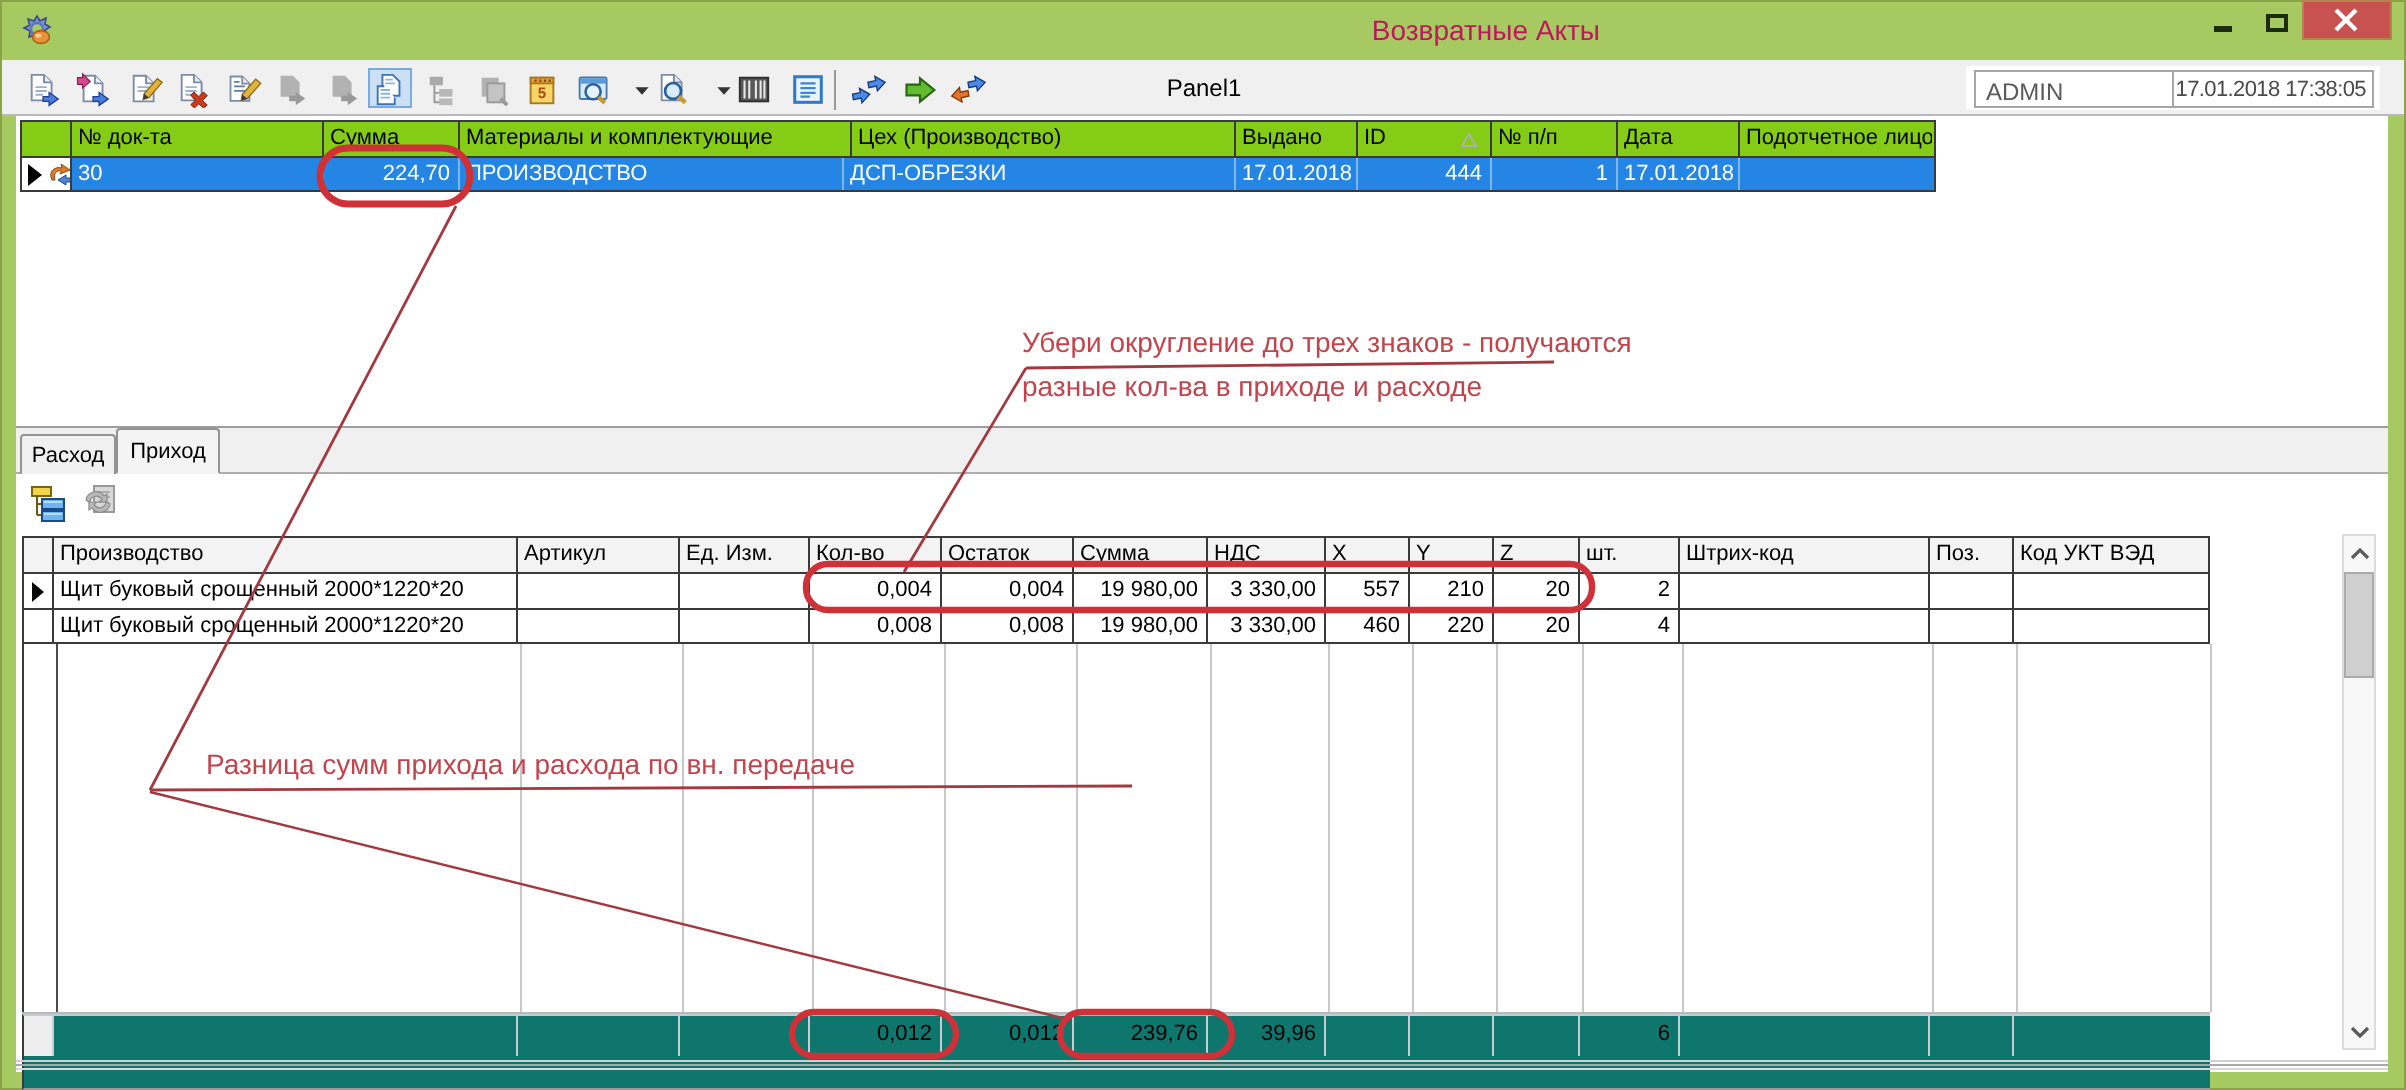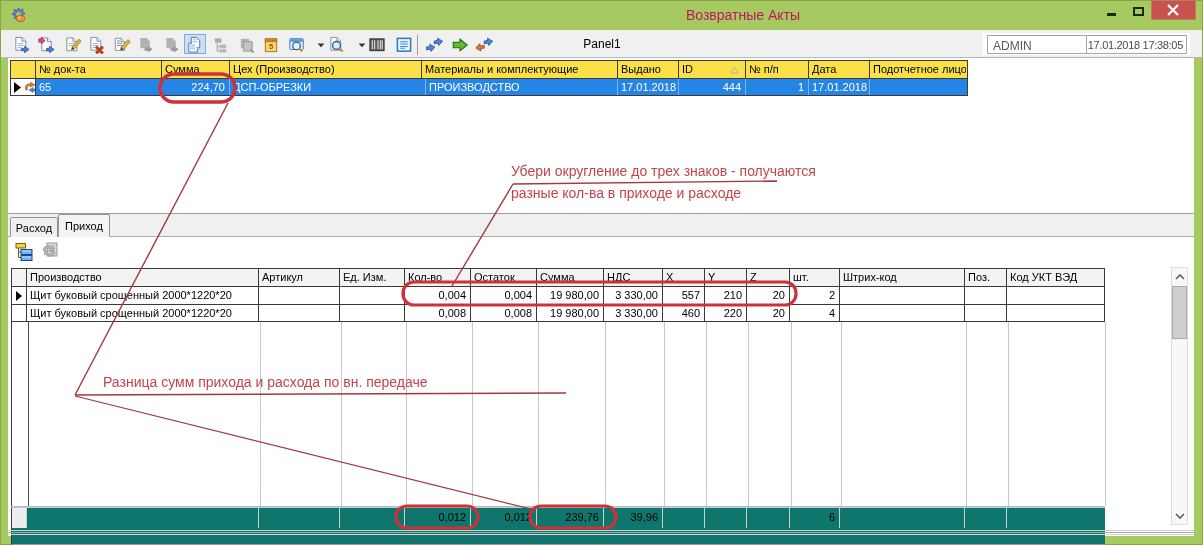--- a/index.html
+++ b/index.html
@@ -141,46 +141,46 @@
       <path d="M2.5 7 H10 V3.5 L18 10 L10 16.5 V13 H2.5 Z" fill="#63bc2e" stroke="#2a6810" stroke-width="1.2"></path>
     </svg>
 <svg class="ticon" style="left:475px" width="21" height="20" viewBox="0 0 21 20">
       <path d="M10.5 5.5 l4.5 -1 l-0.5 -2.5 l6 3.5 l-4.5 5 l-0.5 -2.8 l-4.5 1 Z" fill="#4a8ae8" stroke="#16387e" stroke-width="0.8"></path>
       <path d="M11 13.5 l-4.5 1 l0.5 2.5 l-6 -3.5 l4.5 -5 l0.5 2.8 l4.5 -1 Z" fill="#e8742c" stroke="#7c3a08" stroke-width="0.8"></path>
     </svg>
 </div>
 
 <div class="abs" style="left:8px;top:58px;width:1186px;height:157px;background:#fff"></div>
 <div class="abs" style="left:10px;top:60px;width:958px;border:1px solid #3a3a3a;background:#fff">
-  <div class="hrow" style="height:17px;background:#fde047;font-size:11px">
+  <div class="hrow" style="height:17px;background:#84cc16;font-size:11px">
     <div class="cell" style="width:25px"></div>
     <div class="cell" style="width:126px">№ док-та</div>
     <div class="cell" style="width:68px">Сумма</div>
+    <div class="cell" style="width:196px">Материалы и комплектующие</div>
     <div class="cell" style="width:192px">Цех (Производство)</div>
-    <div class="cell" style="width:196px">Материалы и комплектующие</div>
     <div class="cell" style="width:61px">Выдано</div>
     <div class="cell" style="width:67px;position:relative">ID<svg class="abs" style="right:6px;top:5px" width="9" height="8" viewBox="0 0 9 8">
           <path d="M4.5 1 L8 7 H1 Z" fill="none" stroke="#b0b0b0" stroke-width="1"></path>
         </svg></div>
     <div class="cell" style="width:63px">№ п/п</div>
     <div class="cell" style="width:61px">Дата</div>
     <div class="cell" style="width:96px;border-right:none">Подотчетное лицо</div>
   </div>
   <div class="hrow" style="height:17px;background:#2585e4;color:#fff;border-top:1px solid #3a3a3a">
     <div class="cell" style="width:25px;background:#fff;position:relative">
       <svg class="abs" style="left:2px;top:2px" width="24" height="13" viewBox="0 0 24 13">
         <path d="M1 1 L8 6.5 L1 12 Z" fill="#000"></path>
         <path d="M13 9 C11 5 14 2 18 3 L17.5 1 L22 4 L17 6 L17.8 4.5 C15 4 13.5 6 14.5 9 Z" fill="#e07a28" stroke="#8a4a10" stroke-width="0.5"></path>
         <path d="M16 9 L20 6.5 L20 8 L23 8 L23 10 L20 10 L20 11.5 Z" fill="#4a86d8" stroke="#244a88" stroke-width="0.5"></path>
       </svg>
     </div>
-    <div class="cell" style="width:126px;border-right-color:rgba(255,255,255,.4)">65</div>
+    <div class="cell" style="width:126px;border-right-color:rgba(255,255,255,.4)">30</div>
     <div class="cell num" style="width:68px;border-right-color:rgba(255,255,255,.4)">224,70</div>
+    <div class="cell" style="width:192px;border-right-color:rgba(255,255,255,.4)">ПРОИЗВОДСТВО</div>
     <div class="cell" style="width:196px;border-right-color:rgba(255,255,255,.4)">ДСП-ОБРЕЗКИ</div>
-    <div class="cell" style="width:192px;border-right-color:rgba(255,255,255,.4)">ПРОИЗВОДСТВО</div>
     <div class="cell" style="width:61px;border-right-color:rgba(255,255,255,.4)">17.01.2018</div>
     <div class="cell num" style="width:67px;border-right-color:rgba(255,255,255,.4)">444</div>
     <div class="cell num" style="width:63px;border-right-color:rgba(255,255,255,.4)">1</div>
     <div class="cell" style="width:61px;border-right-color:rgba(255,255,255,.4)">17.01.2018</div>
     <div class="cell" style="width:96px;border-right:none"></div>
   </div>
 </div>
 
 <div class="abs" style="left:8px;top:213px;width:1186px;height:24px;background:#f0f0f0;border-top:1px solid #9d9d9d"></div>
 <div class="abs" style="left:8px;top:237px;width:1186px;height:299px;background:#fff"></div>

